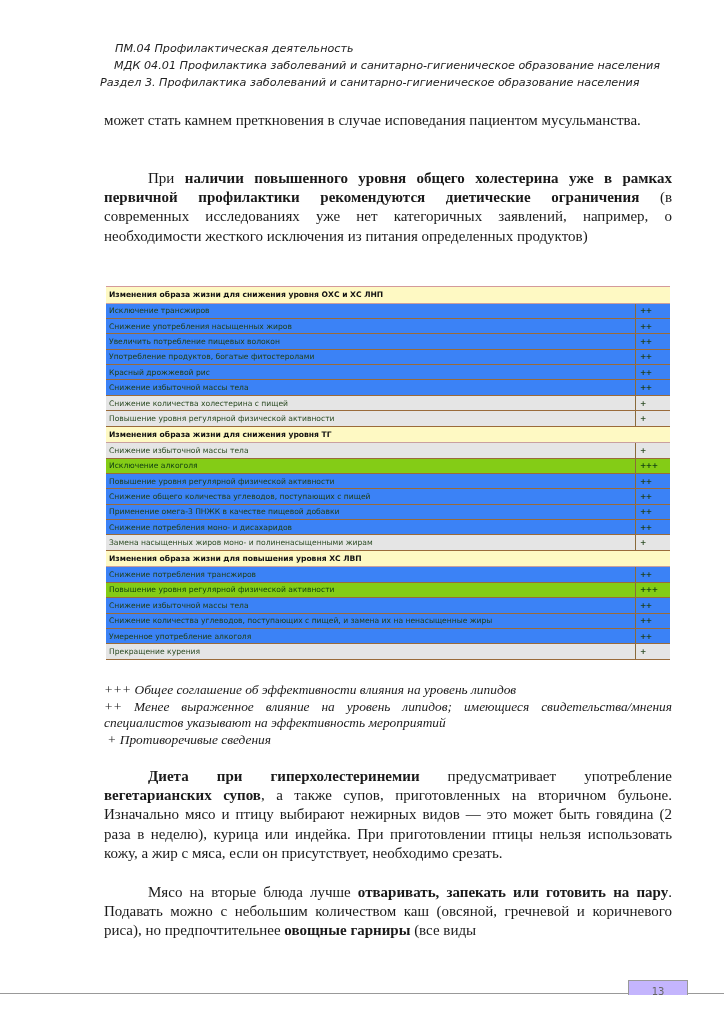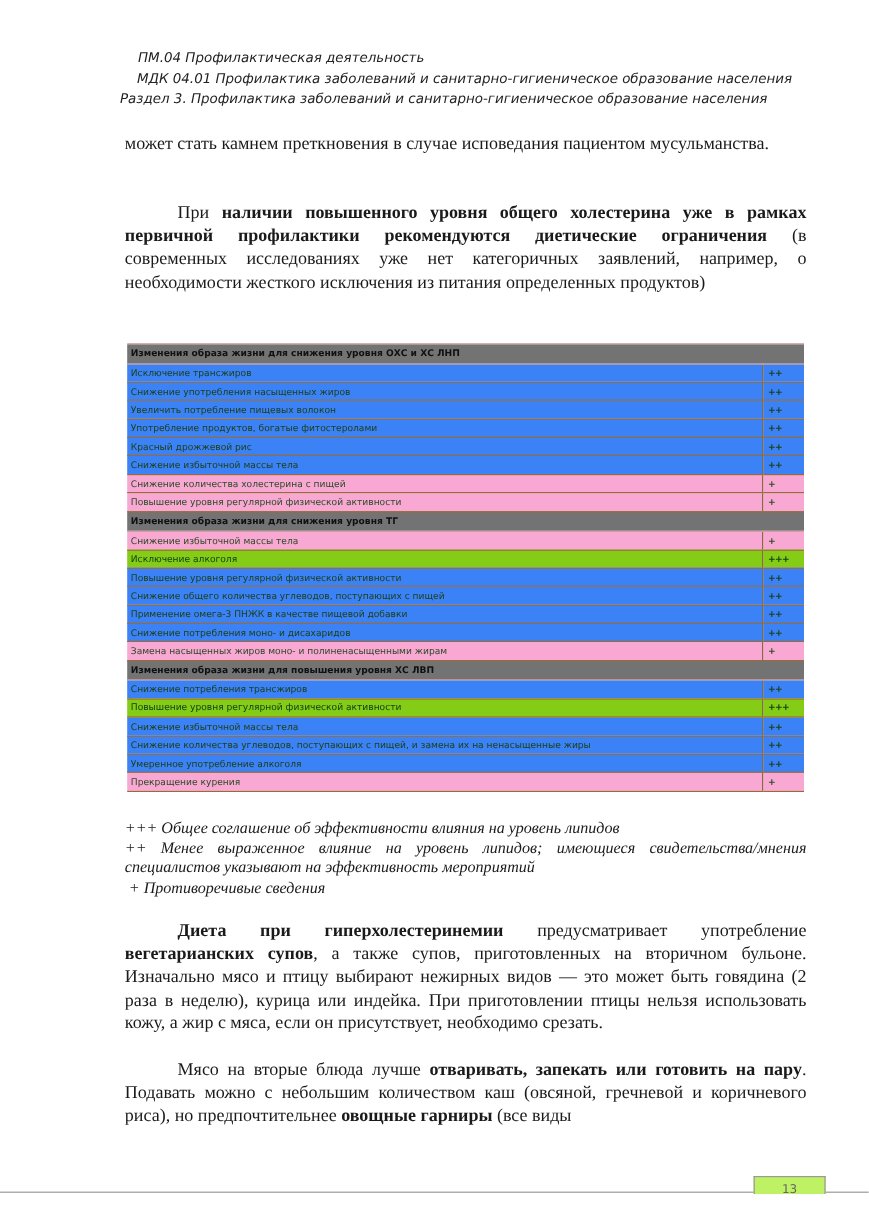--- a/index.html
+++ b/index.html
@@ -12,28 +12,28 @@
   .para b { font-weight: bold; }
   .indent { text-indent: 44px; }
   .p1 { top: 111px; }
   .p2 { top: 169px; }
   .p4 { top: 767px; }
   .p5 { top: 883px; }
   .table-wrap { position: absolute; left: 106px; top: 286px; width: 564px; border-top: 1px solid #d49a9a; }
   table { border-collapse: collapse; width: 564px; font-family: "DejaVu Sans", sans-serif; font-size: 7.6px; }
   td { height: 14.4px; padding: 0 0 0 3px; border-bottom: 1.2px solid #9a6b3a; white-space: nowrap; color: #1f3d10; }
   td.score { width: 30px; border-left: 1.5px solid #8a6a3a; padding-left: 4px; font-weight: bold; letter-spacing: -0.5px; color: #1e3d0e; }
-  tr.section td { background: #737373; font-weight: bold; color: #111; border-bottom: 1.2px solid #c9a0a0; height: 15.5px; }
+  tr.section td { background: #fef9c3; font-weight: bold; color: #111; border-bottom: 1.2px solid #c9a0a0; height: 15.5px; }
   tr.mid td { background: #3b82f6; }
   tr.strong td { background: #84cc16; color: #0f3d14; }
-  tr.weak td { background: #f9a8d4; color: #2a4a22; }
+  tr.weak td { background: #e5e5e5; color: #2a4a22; }
   .legend { position: absolute; left: 104px; top: 682px; width: 568px; font-size: 13.4px; line-height: 16.6px; font-style: italic; text-align: justify; }
   .legend div { margin: 0; }
   .footer-line { position: absolute; top: 993px; height: 0; border-top: 1px solid #999; }
-  .footer-box { position: absolute; left: 628px; top: 980px; width: 58px; height: 14px; border: 1px solid #999; border-bottom: none; background: #bef264; font-family: "DejaVu Sans", sans-serif; font-size: 10px; color: #666; text-align: center; line-height: 22px; }
+  .footer-box { position: absolute; left: 628px; top: 980px; width: 58px; height: 14px; border: 1px solid #999; border-bottom: none; background: #c4b5fd; font-family: "DejaVu Sans", sans-serif; font-size: 10px; color: #666; text-align: center; line-height: 22px; }
 </style>
 </head>
 <body>
 
 <div class="header">
   <div class="l1">ПМ.04 Профилактическая деятельность</div>
   <div class="l2">МДК 04.01 Профилактика заболеваний и санитарно-гигиеническое образование населения</div>
   <div class="l3">Раздел 3. Профилактика заболеваний и санитарно-гигиеническое образование населения</div>
 </div>
 

